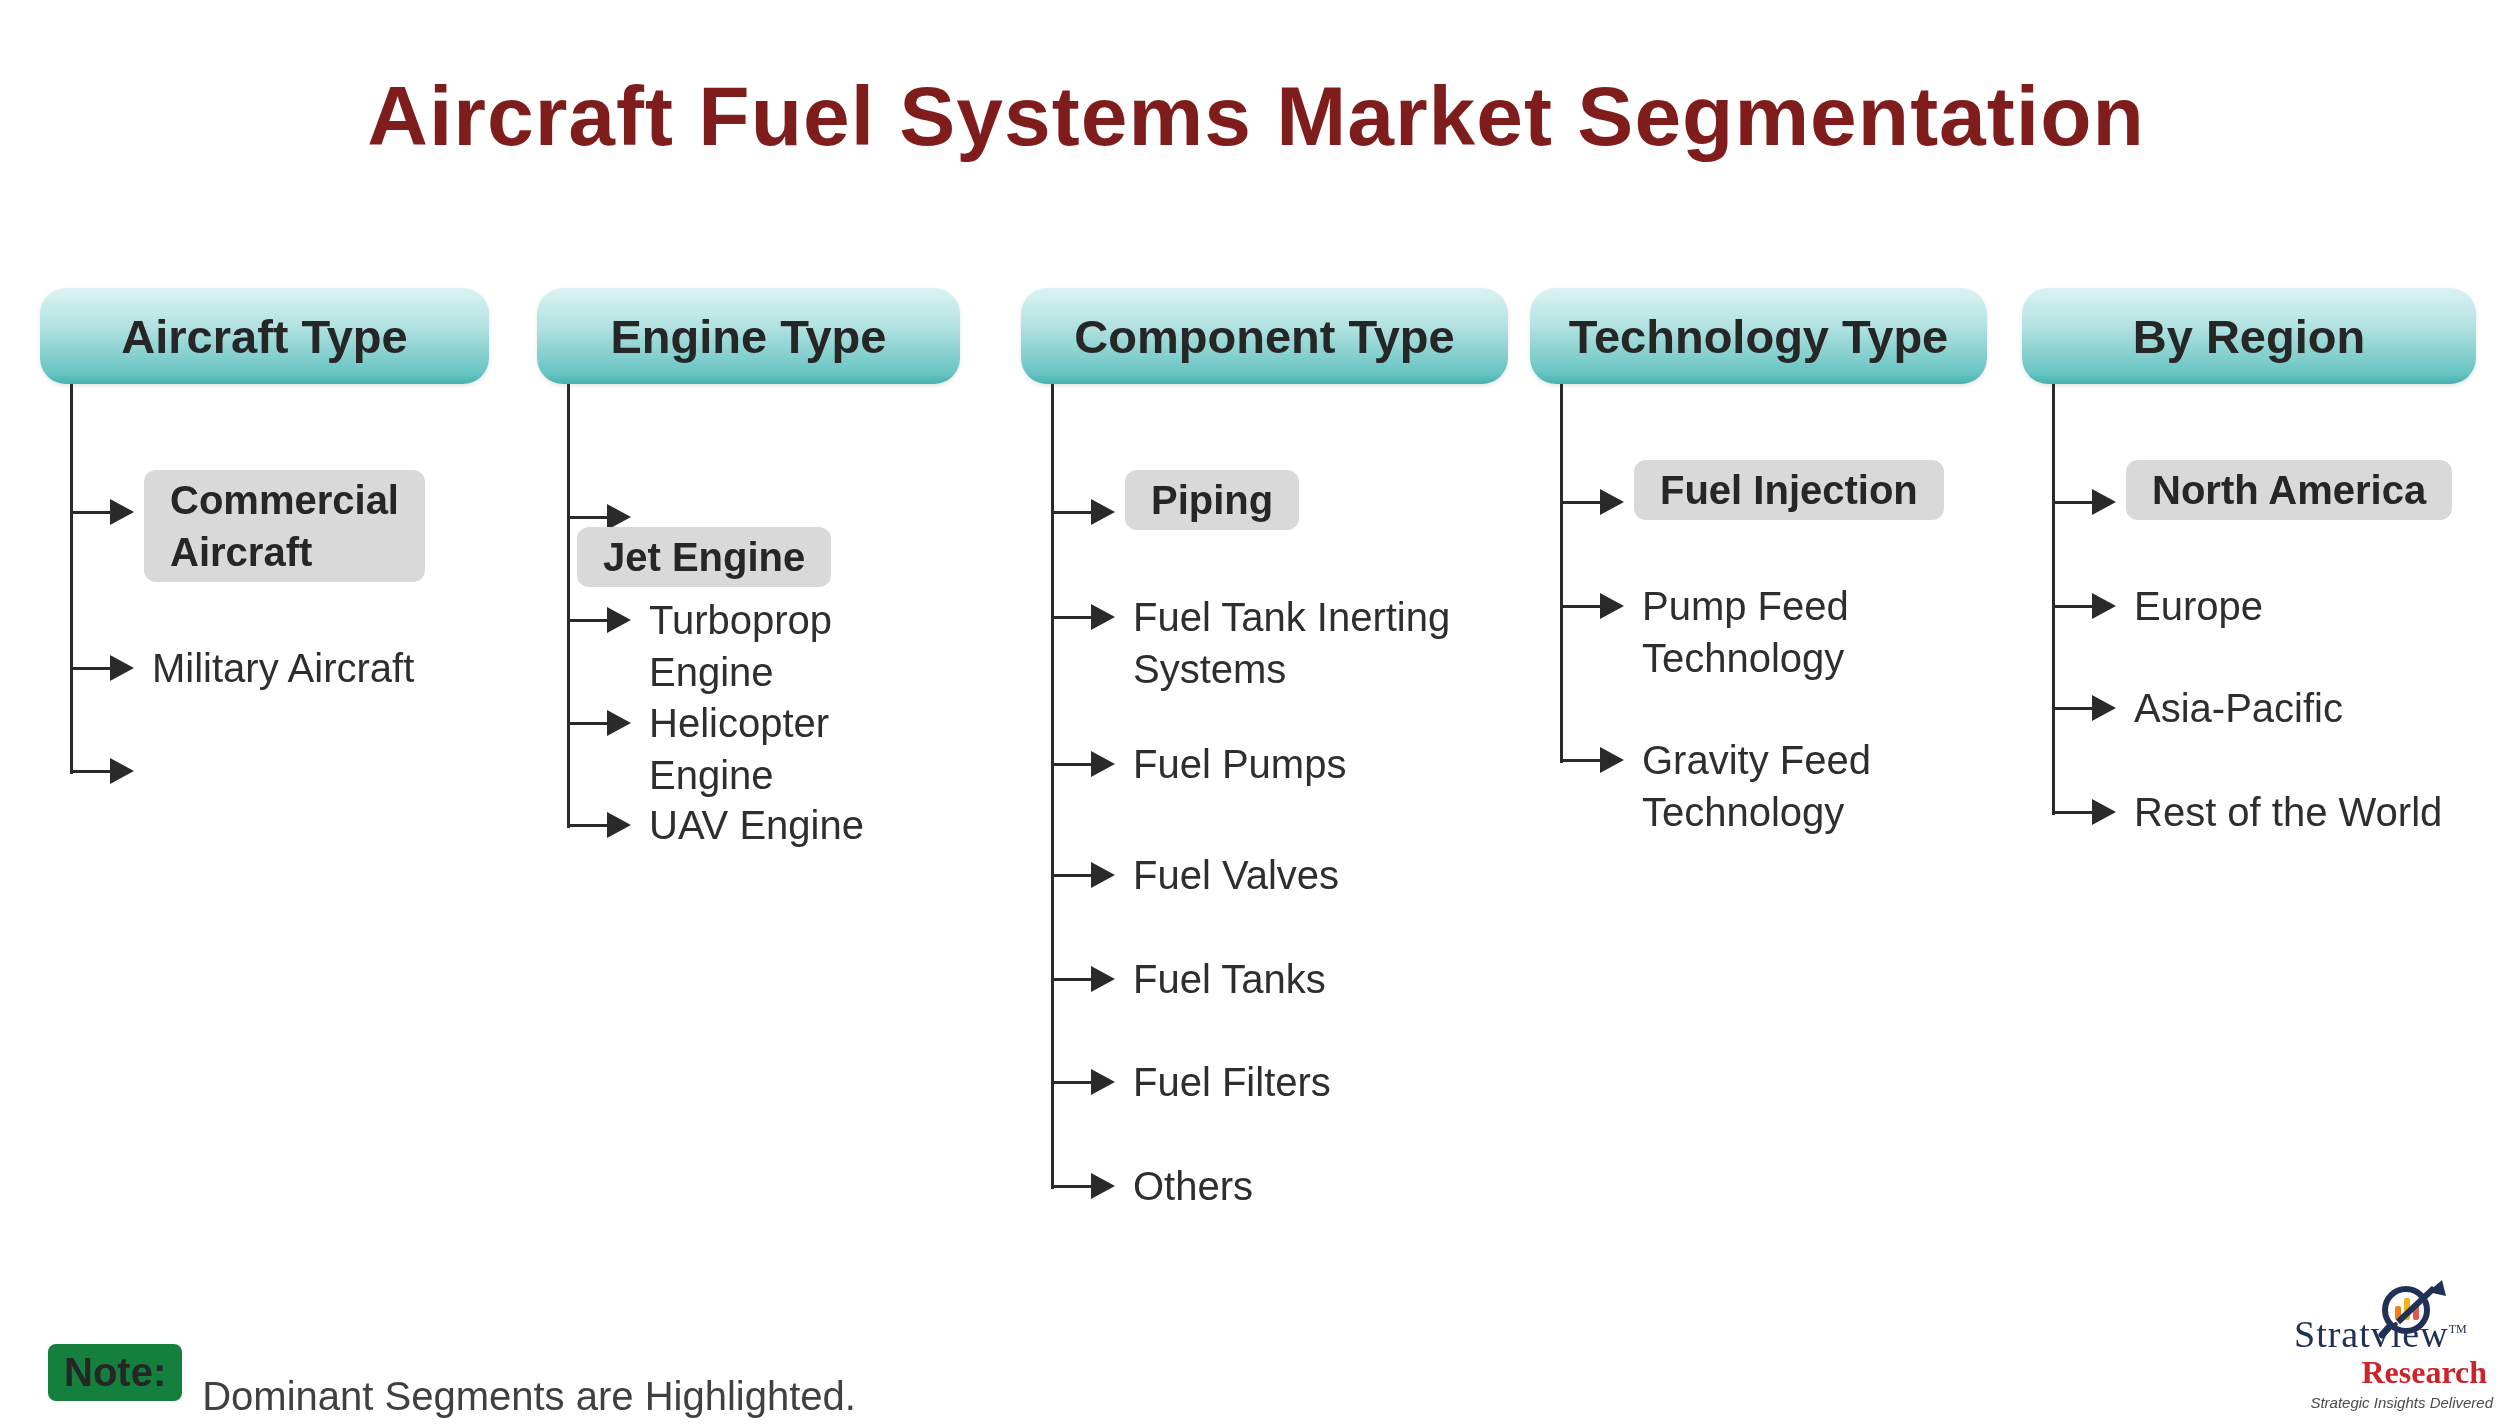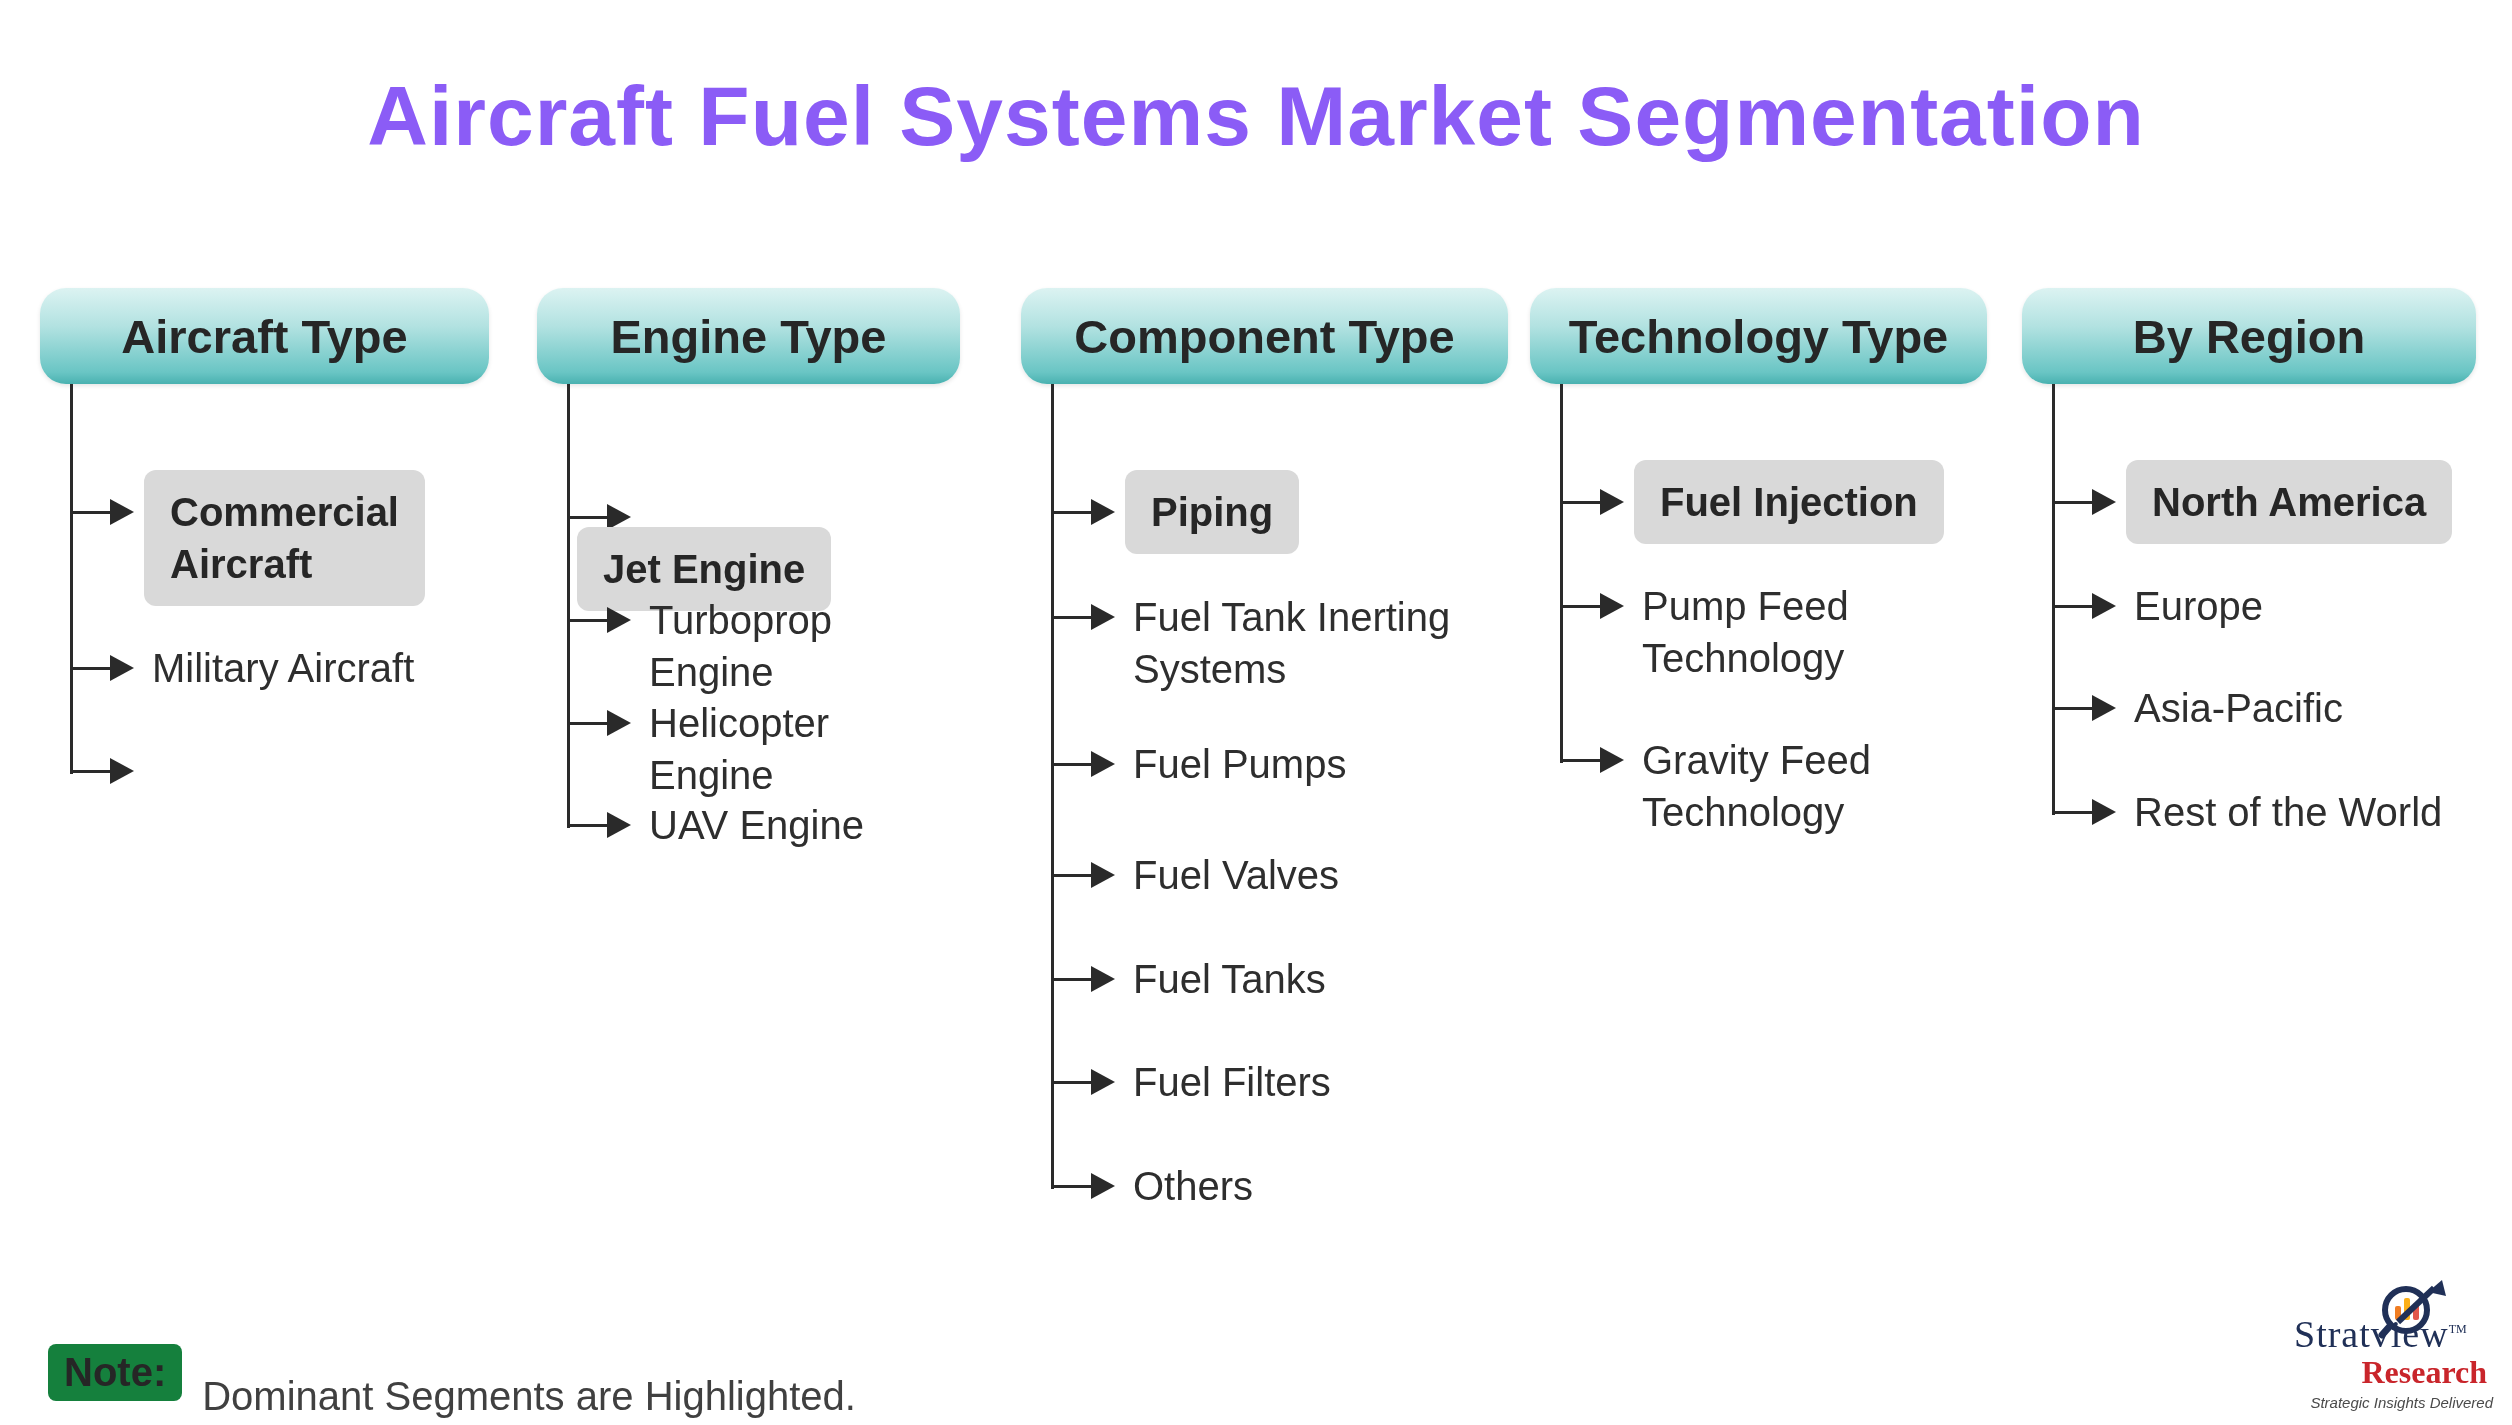--- a/index.html
+++ b/index.html
@@ -11,21 +11,21 @@
     color:#2e2e2e;
     overflow:hidden;
   }
   .title{
     position:absolute;
     left:0;top:68px;width:2512px;
     text-align:center;
     font-size:84px;
     font-weight:bold;
     letter-spacing:1px;
-    color:#8b5cf6;
+    color:#7f1d1d;
   }
   .column{position:absolute;top:288px;}
   .pill{
     position:absolute;left:0;top:0;
     height:96px;width:100%;
     border-radius:26px;
     background:linear-gradient(180deg,#dcf3f2 0%,#b2e2e1 40%,#69c5c4 88%,#49b1b0 100%);
     display:flex;align-items:center;justify-content:center;
     font-size:47px;font-weight:600;color:#262626;
     box-shadow:0 2px 4px rgba(0,0,0,0.10);
@@ -50,21 +50,21 @@
     margin-left:18px;
     font-size:40px;line-height:52px;
     white-space:pre-line;
     color:#2e2e2e;
   }
   .label.hl{
     margin-left:10px;
     margin-top:-16px;
     background:#d9d9d9;
     border-radius:12px;
-    padding:16px 26px;
+    padding:4px 26px;
     font-weight:bold;
     color:#262626;
   }
   .note-row{
     position:absolute;left:48px;top:1326px;
     display:flex;align-items:center;
     font-size:40px;
   }
   .note-badge{
     background:#15803d;border-radius:8px;

